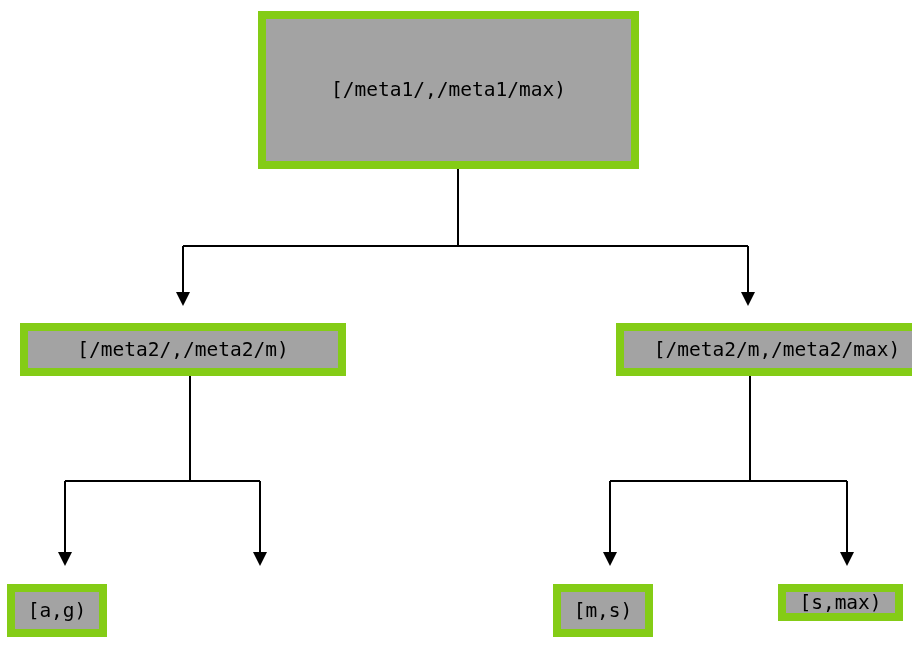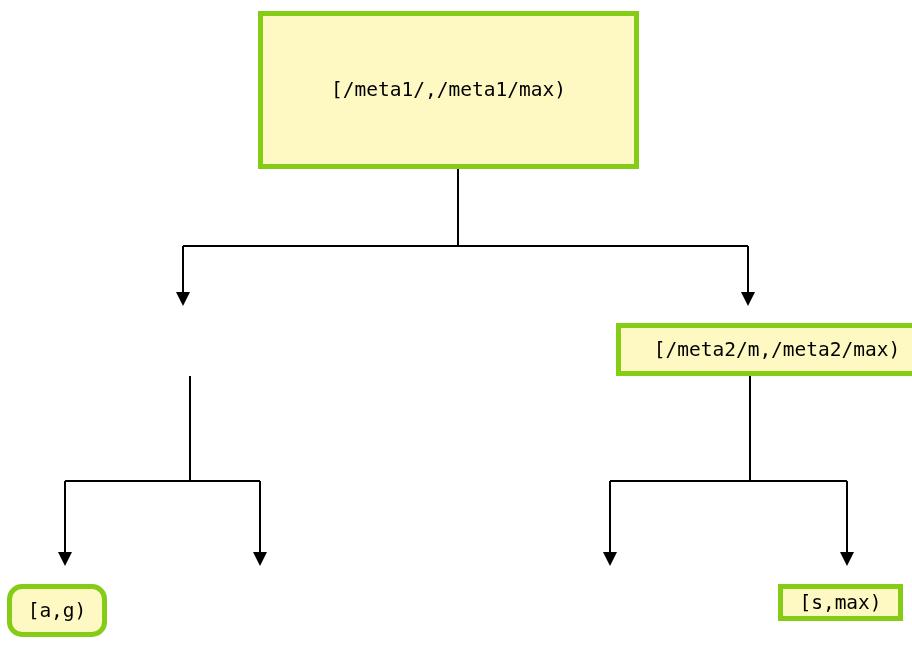--- a/index.html
+++ b/index.html
@@ -21,22 +21,22 @@
     position: absolute;
     left: 0;
     top: 0;
     width: 912px;
     height: 652px;
     pointer-events: none;
   }
   .node {
     position: absolute;
     box-sizing: border-box;
-    border: 5px solid #84cc16;
-    background: #fef9c3;
+    border: 8px solid #84cc16;
+    background: #a3a3a3;
     display: flex;
     align-items: center;
     justify-content: center;
     color: #000000;
     font-family: "DejaVu Sans Mono", "Liberation Mono", monospace;
     font-size: 19.5px;
     line-height: 1;
     letter-spacing: 0px;
     white-space: pre;
   }
@@ -76,28 +76,34 @@
       <polygon points="253,552 267,552 260,566"></polygon>
       <polygon points="603,552 617,552 610,566"></polygon>
       <polygon points="840,552 854,552 847,566"></polygon>
     </g>
   </svg>
 
   <div class="node" style="left:258px; top:11px; width:381px; height:158px;">
     <span class="node-label">[/meta1/,/meta1/max)</span>
   </div>
 
+  <div class="node" style="left:20px; top:323px; width:326px; height:53px;">
+    <span class="node-label">[/meta2/,/meta2/m)</span>
+  </div>
 
   <div class="node" style="left:616px; top:323px; width:322px; height:53px;">
     <span class="node-label">[/meta2/m,/meta2/max)</span>
   </div>
 
-  <div class="node" style="left:7px; top:584px; width:100px; height:53px;border-radius:15px;">
+  <div class="node" style="left:7px; top:584px; width:100px; height:53px;">
     <span class="node-label">[a,g)</span>
   </div>
 
 
+  <div class="node" style="left:553px; top:584px; width:100px; height:53px;">
+    <span class="node-label">[m,s)</span>
+  </div>
 
   <div class="node" style="left:778px; top:584px; width:125px; height:37px;">
     <span class="node-label">[s,max)</span>
   </div>
 
 </div>
 
 </body></html>

